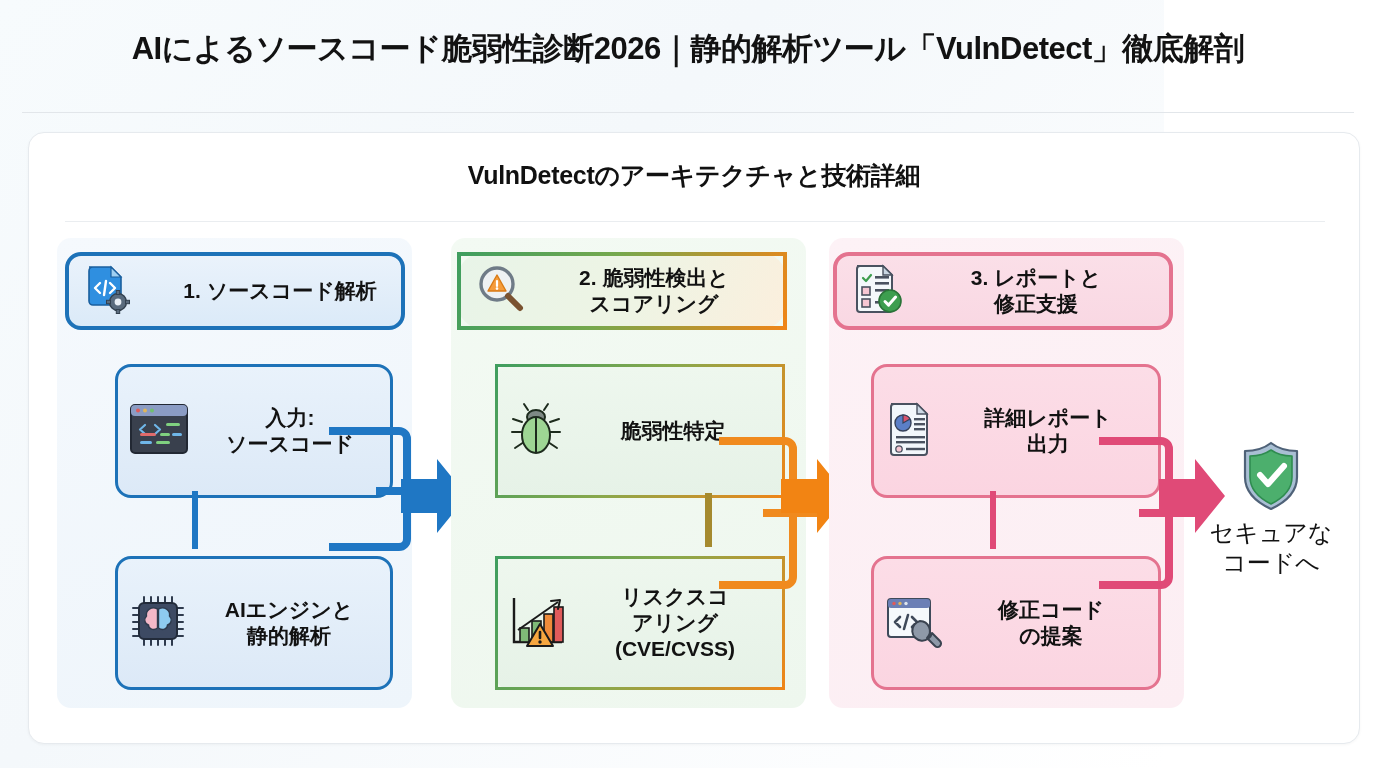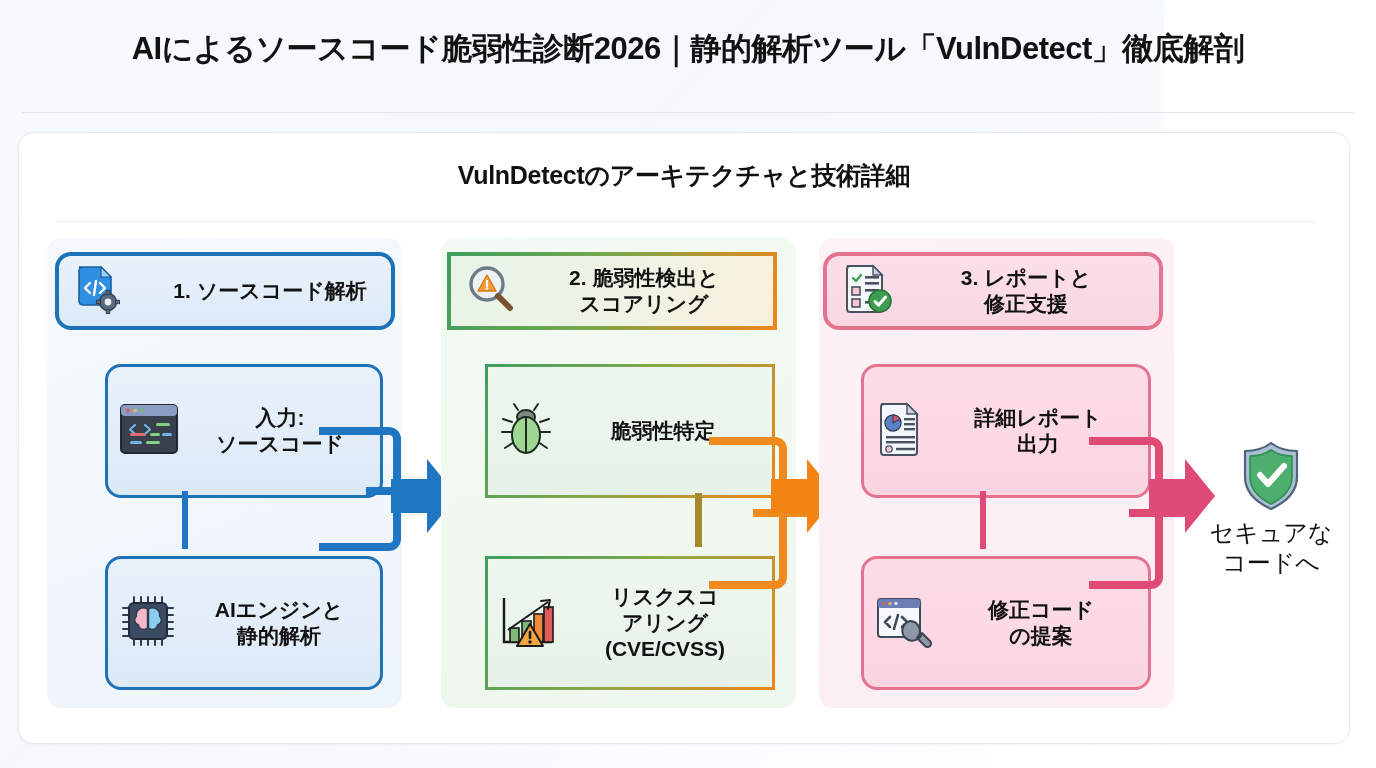--- a/index.html
+++ b/index.html
@@ -28,21 +28,21 @@
   }
   .title-divider {
     position: absolute;
     left: 22px; top: 112px; width: 1332px; height: 1px;
     background: #e2e6ea;
   }
 
   
   .card {
     position: absolute;
-    left: 18px; top: 132px;
+    left: 28px; top: 132px;
     width: 1332px; height: 612px;
     background: #ffffff;
     border: 1px solid #e6eaee;
     border-radius: 16px;
     box-shadow: 0 1px 3px rgba(0,0,0,0.04);
   }
   .card-title {
     position: absolute;
     left: 0; top: 26px; width: 100%;
     text-align: center;
@@ -84,21 +84,21 @@
     left: 8px; width: 340px;
     background: linear-gradient(180deg,#eaf2fb 0%,#dbeaf8 100%);
     border: 4px solid #1d72b8;
     gap: 40px;
   }
   .pill-2 {
     left: 6px; width: 330px;
     background: linear-gradient(115deg,#e8f4e8 0%,#eef4e4 55%,#fbefdd 100%);
     border: 4px solid;
     border-image: linear-gradient(110deg,#3f9e5f 0%,#76a84d 45%,#ef8518 100%) 1;
-    border-radius: 16px;
+    border-radius: 28px;
   }
   .pill-3 {
     left: 4px; width: 340px;
     background: linear-gradient(180deg,#fbdfe8 0%,#f9d8e3 100%);
     border: 4px solid #e4738f;
   }
   .pill-label {
     font-size: 21px;
     font-weight: bold;
     color: #121212;

